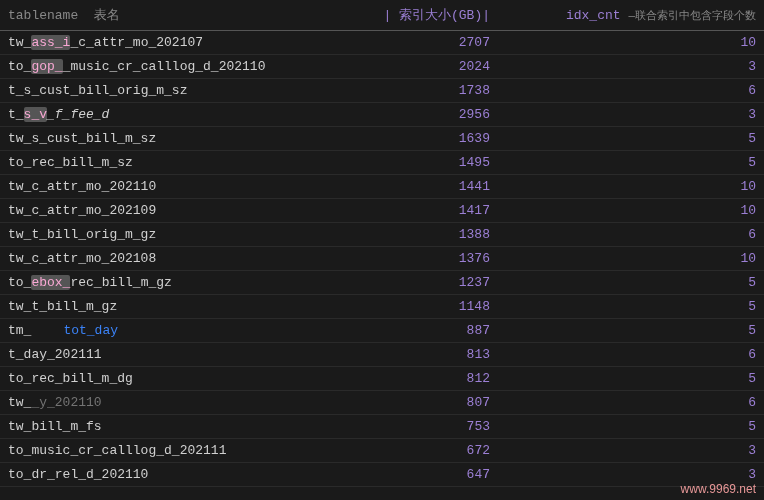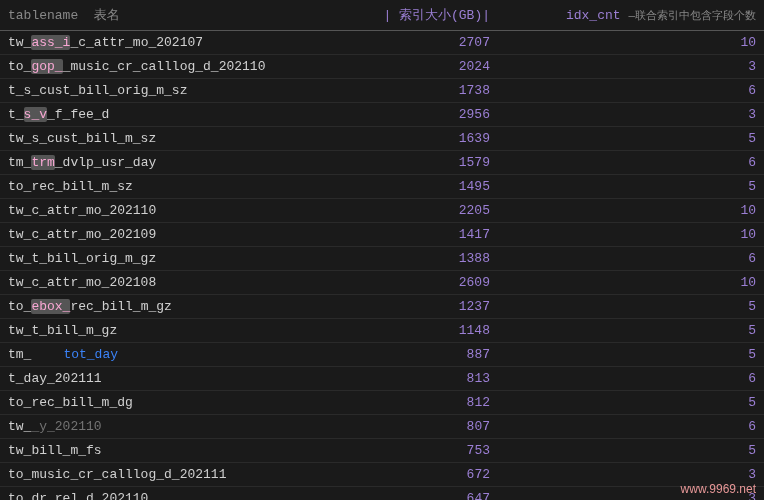--- a/index.html
+++ b/index.html
@@ -106,57 +106,52 @@
           <td class="col-tablename"><span style="color: rgb(208, 208, 208);">to_</span><span class="blurred">gop_</span><span style="color: rgb(208, 208, 208);">_music_cr_calllog_d_202110</span></td>
           <td class="col-size">2024</td>
           <td class="col-cnt">3</td>
         </tr>
         <tr>
           <td class="col-tablename"><span style="color: rgb(208, 208, 208);">t_</span><span style="color: rgb(208, 208, 208);">s_cust_bill_orig_m_sz</span></td>
           <td class="col-size">1738</td>
           <td class="col-cnt">6</td>
         </tr>
         <tr>
-          <td class="col-tablename"><span style="color: rgb(208, 208, 208);">t_</span><span class="blurred">s_v</span><span style="color: rgb(208, 208, 208);">_f_fee_d</span></td>
+          <td class="col-tablename"><span style="color: rgb(208, 208, 208);">t_</span><span class="blurred">s_v</span><span style="color: rgb(208, 208, 208); font-style: italic;">_f_fee_d</span></td>
           <td class="col-size">2956</td>
           <td class="col-cnt">3</td>
         </tr>
         <tr>
           <td class="col-tablename"><span style="color: rgb(208, 208, 208);">tw_</span><span style="color: rgb(208, 208, 208);">s_cust_bill_m_sz</span></td>
           <td class="col-size">1639</td>
           <td class="col-cnt">5</td>
         </tr>
         <tr>
-          <td class="col-tablename"><span style="color: rgb(208, 208, 208);">tm_</span><span class="blurred">trm</span><span style="color: rgb(208, 208, 208);">_dvlp_usr_day</span></td>
-          <td class="col-size">1579</td>
-          <td class="col-cnt">6</td>
-        </tr>
-        <tr>
           <td class="col-tablename"><span style="color: rgb(208, 208, 208);">to_</span><span style="color: rgb(208, 208, 208);">rec_bill_m_sz</span></td>
           <td class="col-size">1495</td>
           <td class="col-cnt">5</td>
         </tr>
         <tr>
           <td class="col-tablename"><span style="color: rgb(208, 208, 208);">tw_</span><span style="color: rgb(208, 208, 208);">c_attr_mo_202110</span></td>
-          <td class="col-size">2205</td>
+          <td class="col-size">1441</td>
           <td class="col-cnt">10</td>
         </tr>
         <tr>
           <td class="col-tablename"><span style="color: rgb(208, 208, 208);">tw_</span><span style="color: rgb(208, 208, 208);">c_attr_mo_202109</span></td>
           <td class="col-size">1417</td>
           <td class="col-cnt">10</td>
         </tr>
         <tr>
           <td class="col-tablename"><span style="color: rgb(208, 208, 208);">tw_</span><span style="color: rgb(208, 208, 208);">t_bill_orig_m_gz</span></td>
           <td class="col-size">1388</td>
           <td class="col-cnt">6</td>
         </tr>
         <tr>
           <td class="col-tablename"><span style="color: rgb(208, 208, 208);">tw_</span><span style="color: rgb(208, 208, 208);">c_attr_mo_202108</span></td>
-          <td class="col-size">2609</td>
+          <td class="col-size">1376</td>
           <td class="col-cnt">10</td>
         </tr>
         <tr>
           <td class="col-tablename"><span style="color: rgb(208, 208, 208);">to_</span><span class="blurred">ebox_</span><span style="color: rgb(208, 208, 208);">rec_bill_m_gz</span></td>
           <td class="col-size">1237</td>
           <td class="col-cnt">5</td>
         </tr>
         <tr>
           <td class="col-tablename"><span style="color: rgb(208, 208, 208);">tw_</span><span style="color: rgb(208, 208, 208);">t_bill_m_gz</span></td>
           <td class="col-size">1148</td>

